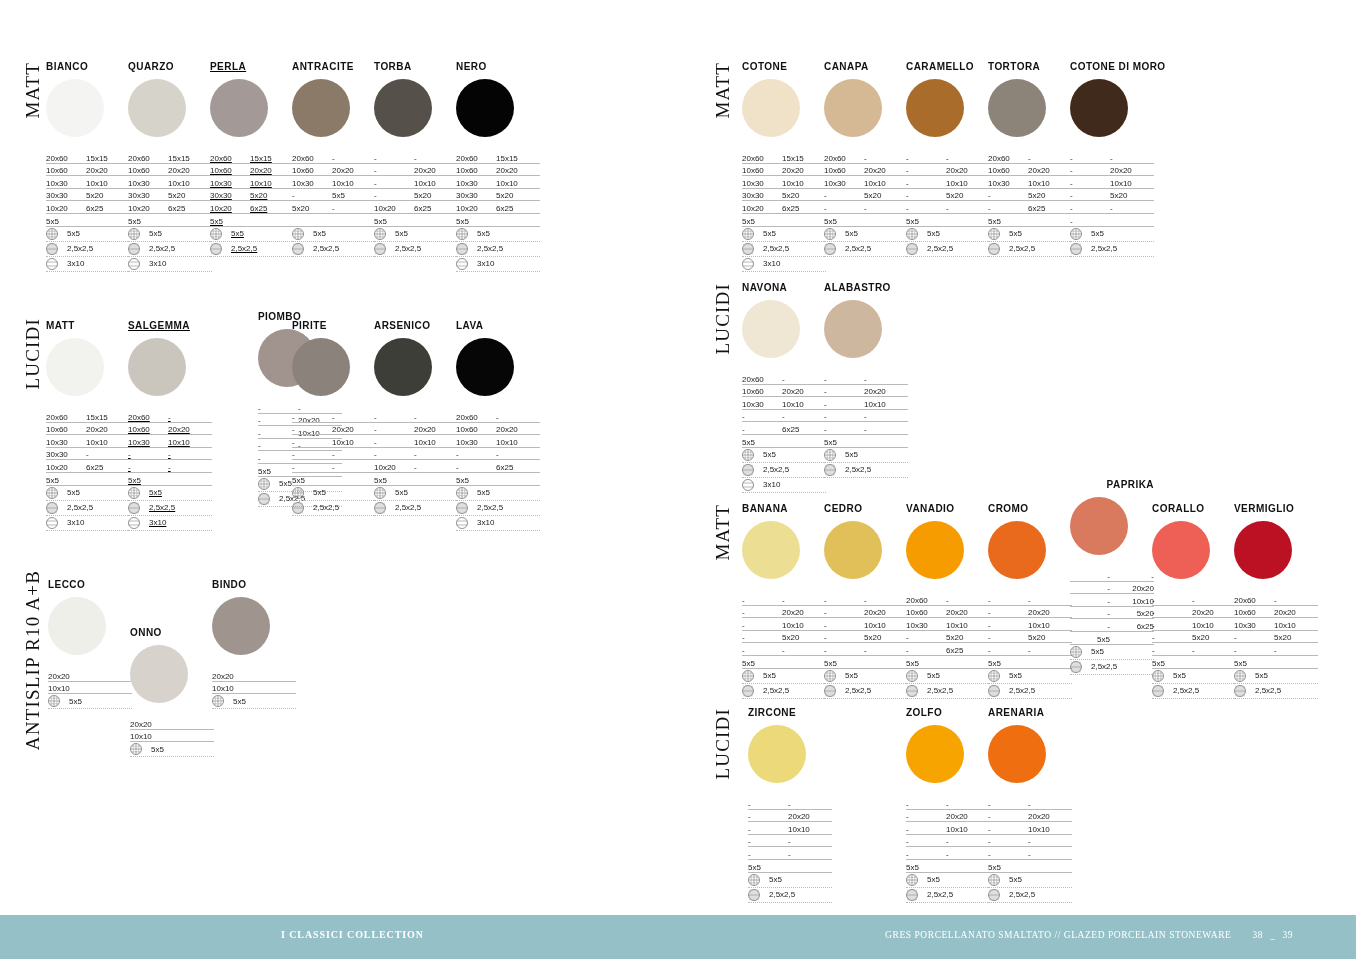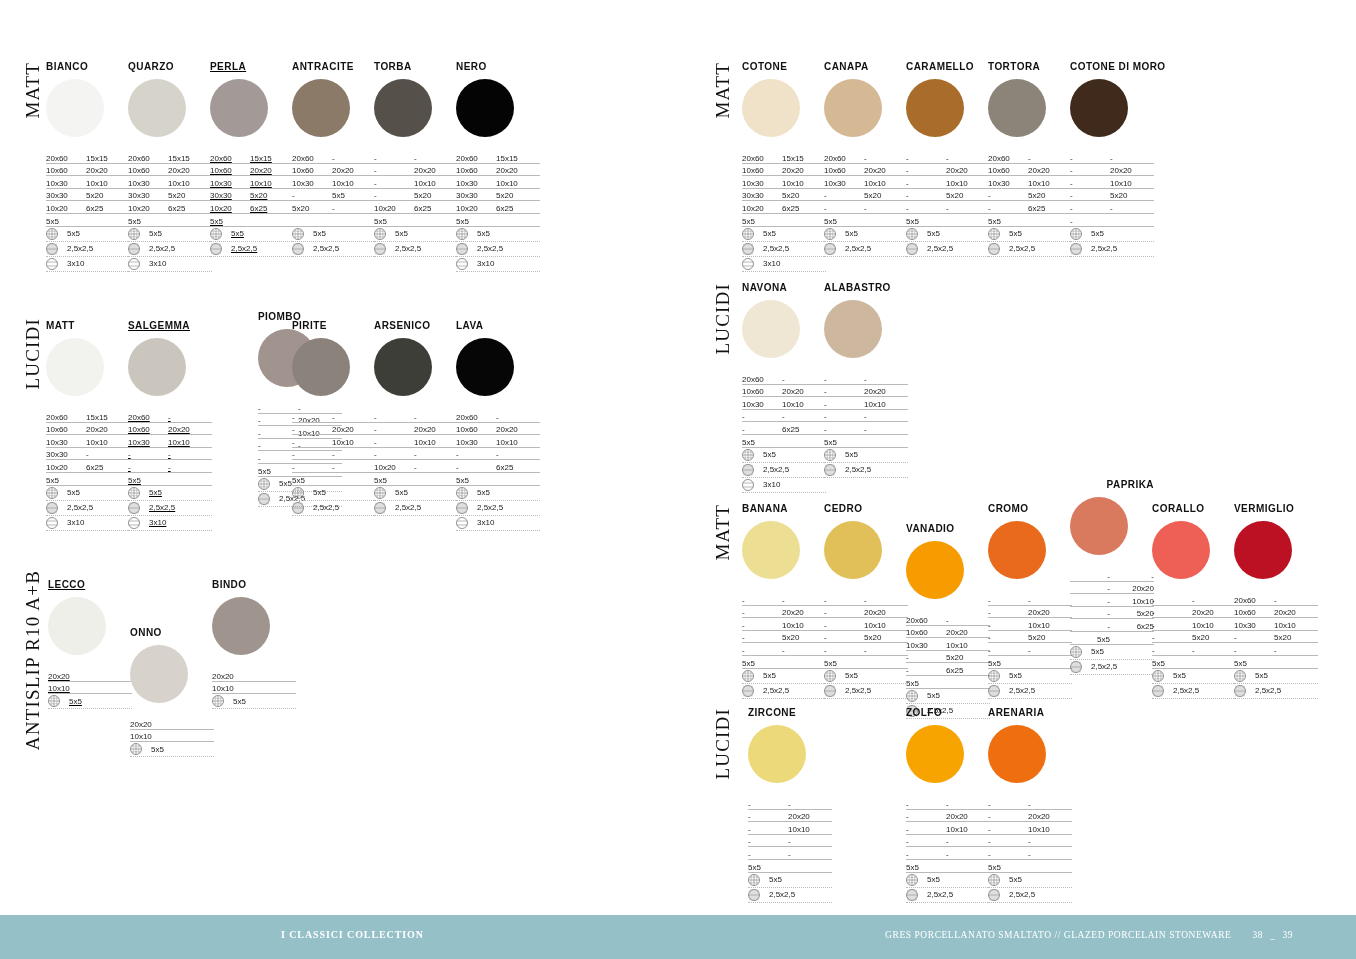--- a/index.html
+++ b/index.html
@@ -814,21 +814,21 @@
               <circle cx="6" cy="6" r="5.5" fill="none" stroke="#666" stroke-width="0.7"></circle>
               <line x1="0.8" y1="4" x2="11.2" y2="4" stroke="#888" stroke-width="0.6"></line>
               <line x1="0.8" y1="8" x2="11.2" y2="8" stroke="#888" stroke-width="0.6"></line>
             </svg>
             <span class="mlbl">3x10</span>
             <span class="mend"></span>
           </div>
         </div>
       </div>
       <div class="vlabel" style="top: 570px; left: 22px;">ANTISLIP R10 A+B</div>
-      <div class="col" style="top: 580px; left: 48px; text-decoration: underline;">
+      <div class="col" style="top: 580px; left: 48px;">
         <div class="cname">LECCO</div>
         <div class="swatch" style="background: rgb(238, 239, 233);"></div>
         <div class="sizes">
           <div class="srow">
             <span class="a">20x20</span>
             <span class="b"></span>
           </div>
           <div class="srow">
             <span class="a">10x10</span>
             <span class="b"></span>
@@ -1420,21 +1420,21 @@
               <line x1="6" y1="0.6" x2="6" y2="11.4" stroke="#888" stroke-width="0.55"></line>
               <line x1="8" y1="0.6" x2="8" y2="11.4" stroke="#888" stroke-width="0.55"></line>
               <line x1="10" y1="0.6" x2="10" y2="11.4" stroke="#888" stroke-width="0.55"></line>
               <line x1="0.8" y1="6" x2="11.2" y2="6" stroke="#888" stroke-width="0.55"></line>
             </svg>
             <span class="mlbl">2,5x2,5</span>
             <span class="mend"></span>
           </div>
         </div>
       </div>
-      <div class="col" style="top: 504px; left: 906px; margin-top: 20px;">
+      <div class="col" style="top: 504px; left: 906px;">
         <div class="cname">VANADIO</div>
         <div class="swatch" style="background: rgb(247, 156, 0);"></div>
         <div class="sizes">
           <div class="srow">
             <span class="a">20x60</span>
             <span class="b">-</span>
           </div>
           <div class="srow">
             <span class="a">10x60</span>
             <span class="b">20x20</span>

